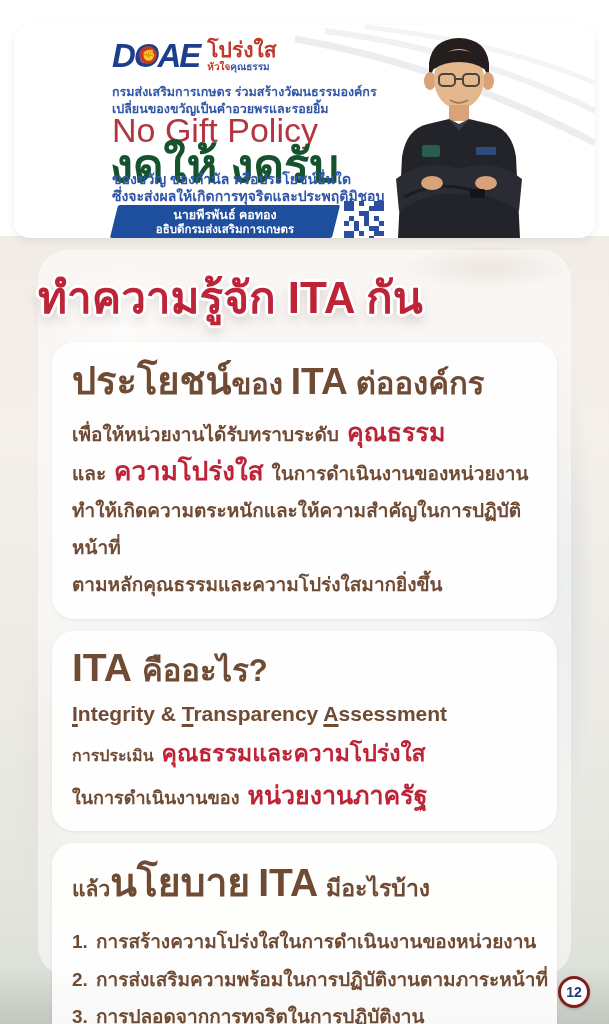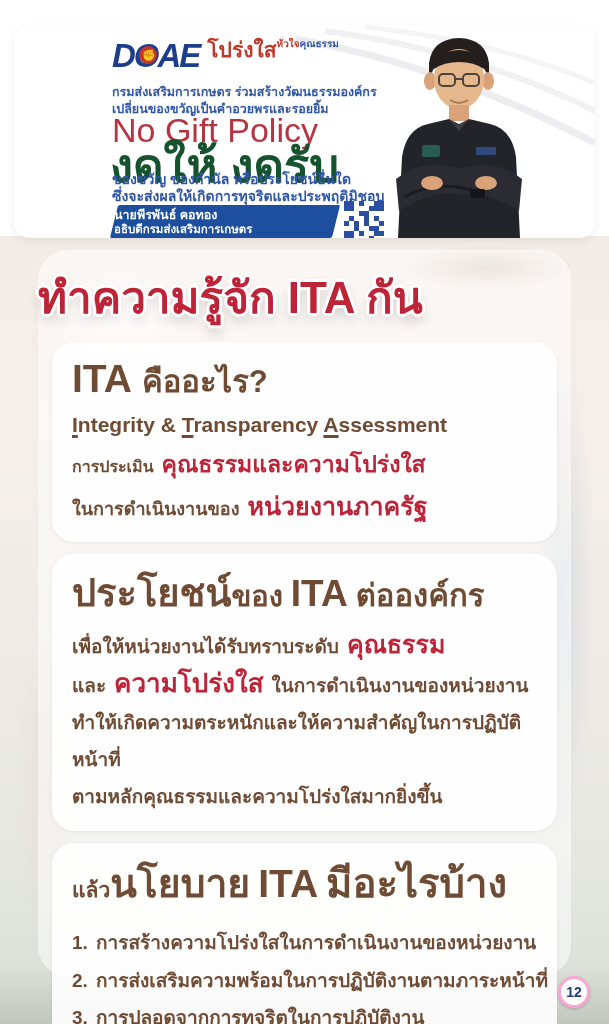--- a/index.html
+++ b/index.html
@@ -20,41 +20,41 @@
   
   .header-card{position:absolute;left:14px;top:25px;width:581px;height:213px;
     background:#ffffff;border-radius:16px;box-shadow:0 3px 8px rgba(0,0,0,0.07);overflow:hidden;}
   .swoosh{position:absolute;right:0;top:0;}
 
   .logo-row{position:absolute;left:98px;top:11px;display:flex;align-items:flex-start;}
   .doae-wordmark{position:relative;font-size:33px;font-weight:900;font-style:italic;
     color:#1c3e8c;letter-spacing:-2px;line-height:40px;}
   .fist-badge{position:absolute;left:27px;top:10px;width:18px;height:18px;border-radius:50%;
     background:#c0392b;color:#fff;font-size:11px;line-height:18px;text-align:center;font-style:normal;}
-  .logo-tags{margin-left:8px;margin-top:2px;display:flex;flex-direction:row;}
+  .logo-tags{margin-left:8px;margin-top:2px;display:flex;flex-direction:column;}
   .tag-top{font-size:21px;font-weight:900;color:#c0392b;line-height:23px;
     text-shadow:-1.5px 0 0 #fff,1.5px 0 0 #fff,0 -1.5px 0 #fff,0 1.5px 0 #fff,1px 1px 0 #fff,-1px -1px 0 #fff;}
   .tag-bottom{font-size:10px;font-weight:800;line-height:14px;font-family:Liberation Mono, monospace;}
   .tag-red{color:#c0392b;} .tag-blue{color:#2f55a8;}
 
   .intro{position:absolute;left:98px;top:59px;font-size:12.5px;font-weight:700;
     color:#3056a6;line-height:17px;white-space:nowrap;}
   .policy-en{position:absolute;left:98px;top:86px;font-size:34px;font-weight:400;
     color:#b43541;line-height:38px;white-space:nowrap;}
   .policy-th{position:absolute;left:96px;top:114px;font-size:47px;font-weight:900;
     color:#14532d;line-height:54px;white-space:nowrap;}
   .detail1{position:absolute;left:98px;top:146px;}
   .detail2{position:absolute;left:98px;top:163px;}
   .detail{font-size:14px;font-weight:800;color:#2f55a8;line-height:17px;white-space:nowrap;}
 
   .name-banner{position:absolute;left:100px;top:180px;width:222px;height:33px;}
   .name-banner .skew{position:absolute;inset:0;background:#1d4f9e;transform:skewX(-14deg);
     border-radius:2px;}
   .name-banner .txt{position:absolute;inset:0;display:flex;flex-direction:column;
-    justify-content:center;color:#fff;}
+    align-items:center;justify-content:center;color:#fff;}
   .dg-name{font-size:12.5px;font-weight:800;line-height:15px;}
   .dg-title{font-size:11.5px;font-weight:600;line-height:13px;}
 
   .qr{position:absolute;left:330px;top:176px;}
 
   .photo{position:absolute;left:330px;top:4px;width:220px;height:209px;}
 
   
   .main-panel{position:absolute;left:38px;top:250px;width:533px;height:726px;
     background:rgba(255,255,255,0.5);border-radius:30px;}
@@ -93,29 +93,29 @@
   .c2-line{line-height:37px;}
   .c2-txt{font-size:19px;font-weight:700;}
   .c2-hl1{font-size:25px;font-weight:900;margin-left:8px;}
   .c2-hl2{font-size:26px;font-weight:900;margin:0 8px;}
 
   
   .c3-head{font-weight:900;line-height:52px;white-space:nowrap;}
   .c3-lead{font-size:21px;}
   .c3-big{font-size:39px;}
   .c3-abbr{font-size:39px;margin:0 8px;}
-  .c3-tail{font-size:40px;}
+  .c3-tail{font-size:23px;font-family:Liberation Serif, serif;}
   .c3-list{margin-top:6px;}
   .c3-item{display:flex;align-items:baseline;line-height:37.5px;white-space:nowrap;}
   .c3-num{font-size:19px;font-weight:700;width:24px;flex:0 0 24px;}
   .c3-txt{font-size:19px;font-weight:700;}
 
   
   .page-badge{position:absolute;left:558px;top:976px;width:26px;height:26px;border-radius:50%;
-    background:#ffffff;border:3px solid #f9a8d4;display:flex;align-items:center;justify-content:center;
+    background:#ffffff;border:3px solid #7f1d1d;display:flex;align-items:center;justify-content:center;
     font-size:14px;font-weight:800;color:#1e3c7e;box-shadow:0 1px 3px rgba(0,0,0,0.2);}
 </style>
 </head>
 <body>
 
 <div class="canvas">
 
   <div class="photo-bg"></div>
 
   <header class="header-card">
@@ -214,54 +214,54 @@
 
       <rect x="126" y="160" width="15" height="9" rx="2" fill="#14151a"></rect>
     </svg>
   </header>
 
   <main class="main-panel">
 
     <h1 class="main-title">ทำความรู้จัก ITA กัน</h1>
 
     <section class="card">
+      <div class="c2-head brown">
+        <span class="c2-big">ประโยชน์</span><span class="c2-mid">ของ</span><span class="c2-abbr">ITA</span><span class="c2-tail">ต่อองค์กร</span>
+      </div>
+      <div class="mixline c2-line">
+        <span class="c2-txt brown">เพื่อให้หน่วยงานได้รับทราบระดับ</span>
+        <span class="c2-hl1 red">คุณธรรม</span>
+      </div>
+      <div class="mixline c2-line">
+        <span class="c2-txt brown">และ</span>
+        <span class="c2-hl2 red">ความโปร่งใส</span>
+        <span class="c2-txt brown">ในการดำเนินงานของหน่วยงาน</span>
+      </div>
+      <div class="c2-line c2-txt brown">ทำให้เกิดความตระหนักและให้ความสำคัญในการปฏิบัติหน้าที่</div>
+      <div class="c2-line c2-txt brown">ตามหลักคุณธรรมและความโปร่งใสมากยิ่งขึ้น</div>
+    </section>
+
+    <section class="card">
       <div class="c1-head brown">
         <span class="c1-abbr">ITA</span><span class="c1-rest">คืออะไร?</span>
       </div>
       <div class="c1-full brown">
         <span class="init">I</span><span>ntegrity</span>
         <span>&amp;</span>
         <span class="init">T</span><span>ransparency</span>
         <span class="init">A</span><span>ssessment</span>
       </div>
       <div class="mixline c1-l1">
         <span class="c1-p brown">การประเมิน</span>
         <span class="c1-h red">คุณธรรมและความโปร่งใส</span>
       </div>
       <div class="mixline c1-l2">
         <span class="c1-p2 brown">ในการดำเนินงานของ</span>
         <span class="c1-h2 red">หน่วยงานภาครัฐ</span>
       </div>
-    </section>
-
-    <section class="card">
-      <div class="c2-head brown">
-        <span class="c2-big">ประโยชน์</span><span class="c2-mid">ของ</span><span class="c2-abbr">ITA</span><span class="c2-tail">ต่อองค์กร</span>
-      </div>
-      <div class="mixline c2-line">
-        <span class="c2-txt brown">เพื่อให้หน่วยงานได้รับทราบระดับ</span>
-        <span class="c2-hl1 red">คุณธรรม</span>
-      </div>
-      <div class="mixline c2-line">
-        <span class="c2-txt brown">และ</span>
-        <span class="c2-hl2 red">ความโปร่งใส</span>
-        <span class="c2-txt brown">ในการดำเนินงานของหน่วยงาน</span>
-      </div>
-      <div class="c2-line c2-txt brown">ทำให้เกิดความตระหนักและให้ความสำคัญในการปฏิบัติหน้าที่</div>
-      <div class="c2-line c2-txt brown">ตามหลักคุณธรรมและความโปร่งใสมากยิ่งขึ้น</div>
     </section>
 
     <section class="card">
       <div class="c3-head brown">
         <span class="c3-lead">แล้ว</span><span class="c3-big">นโยบาย</span><span class="c3-abbr">ITA</span><span class="c3-tail">มีอะไรบ้าง</span>
       </div>
       <div class="c3-list">
         <div class="c3-item brown">
           <span class="c3-num">1.</span>
           <span class="c3-txt">การสร้างความโปร่งใสในการดำเนินงานของหน่วยงาน</span>

